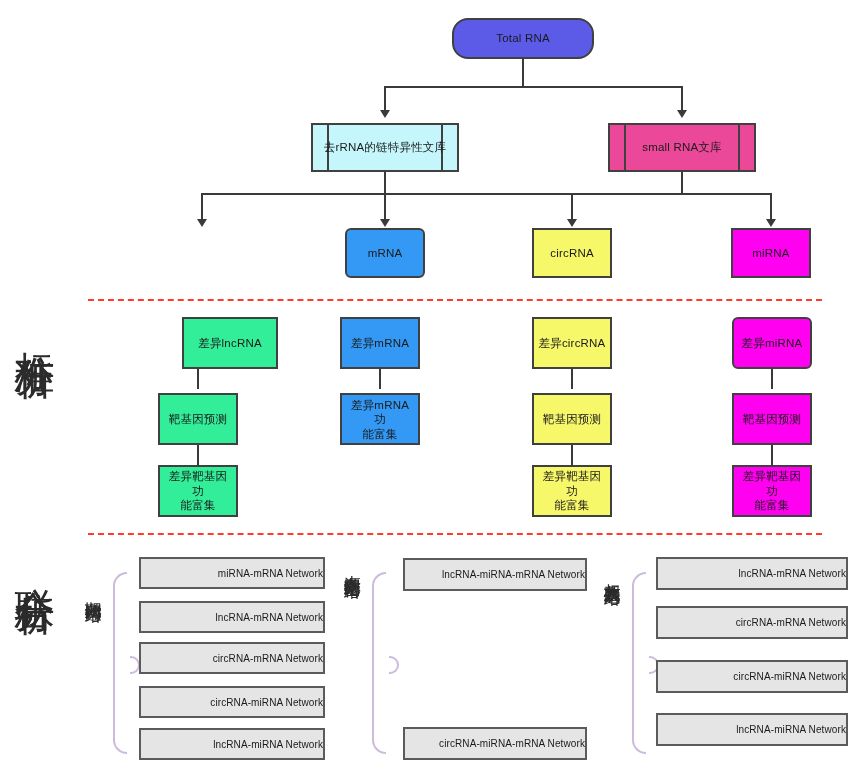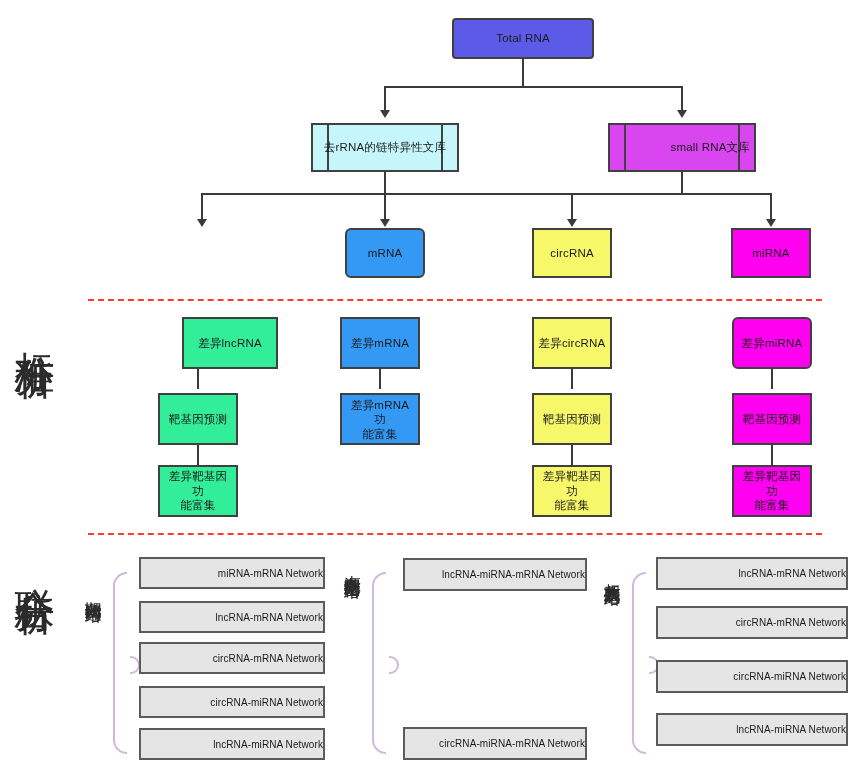--- a/index.html
+++ b/index.html
@@ -24,21 +24,21 @@
     align-items:center;
     justify-content:center;
     text-align:center;
     color:#1a1a1a;
     font-size:11.5px;
     line-height:1.25;
     letter-spacing:.2px;
     padding:2px 4px;
   }
   .node.rounded{
-    border-radius:4px;
+    border-radius:16px;
   }
   
   .node.predef::before,
   .node.predef::after{
     content:"";
     position:absolute;
     top:-2px;bottom:-2px;
     width:2px;
     background:#404040;
   }
@@ -129,21 +129,21 @@
   <div class="ln h" style="left:384px;top:86px;width:298px;"></div>
   <div class="ln v" style="left:384px;top:86px;height:25px;"></div>
   <div class="arrow" style="left:380px;top:110px;"></div>
   <div class="ln v" style="left:681px;top:86px;height:25px;"></div>
   <div class="arrow" style="left:677px;top:110px;"></div>
 
   <div class="node predef" style="left:311px;top:123px;width:148px;height:49px;background:#c4f6fb;">
     <span class="lbl">去rRNA的链特异性文库</span>
   </div>
 
-  <div class="node predef" style="left:608px;top:123px;width:148px;height:49px;background:#d946ef;justify-content:flex-end;">
+  <div class="node predef" style="left:608px;top:123px;width:148px;height:49px;background:#ec4899;">
     <span class="lbl">small RNA文库</span>
   </div>
 
   <div class="ln v" style="left:384px;top:172px;height:22px;"></div>
   <div class="ln h" style="left:201px;top:193px;width:571px;"></div>
   <div class="ln v" style="left:201px;top:193px;height:27px;"></div>
   <div class="arrow" style="left:197px;top:219px;"></div>
   <div class="ln v" style="left:384px;top:193px;height:27px;"></div>
   <div class="arrow" style="left:380px;top:219px;"></div>
   <div class="ln v" style="left:571px;top:193px;height:27px;"></div>

